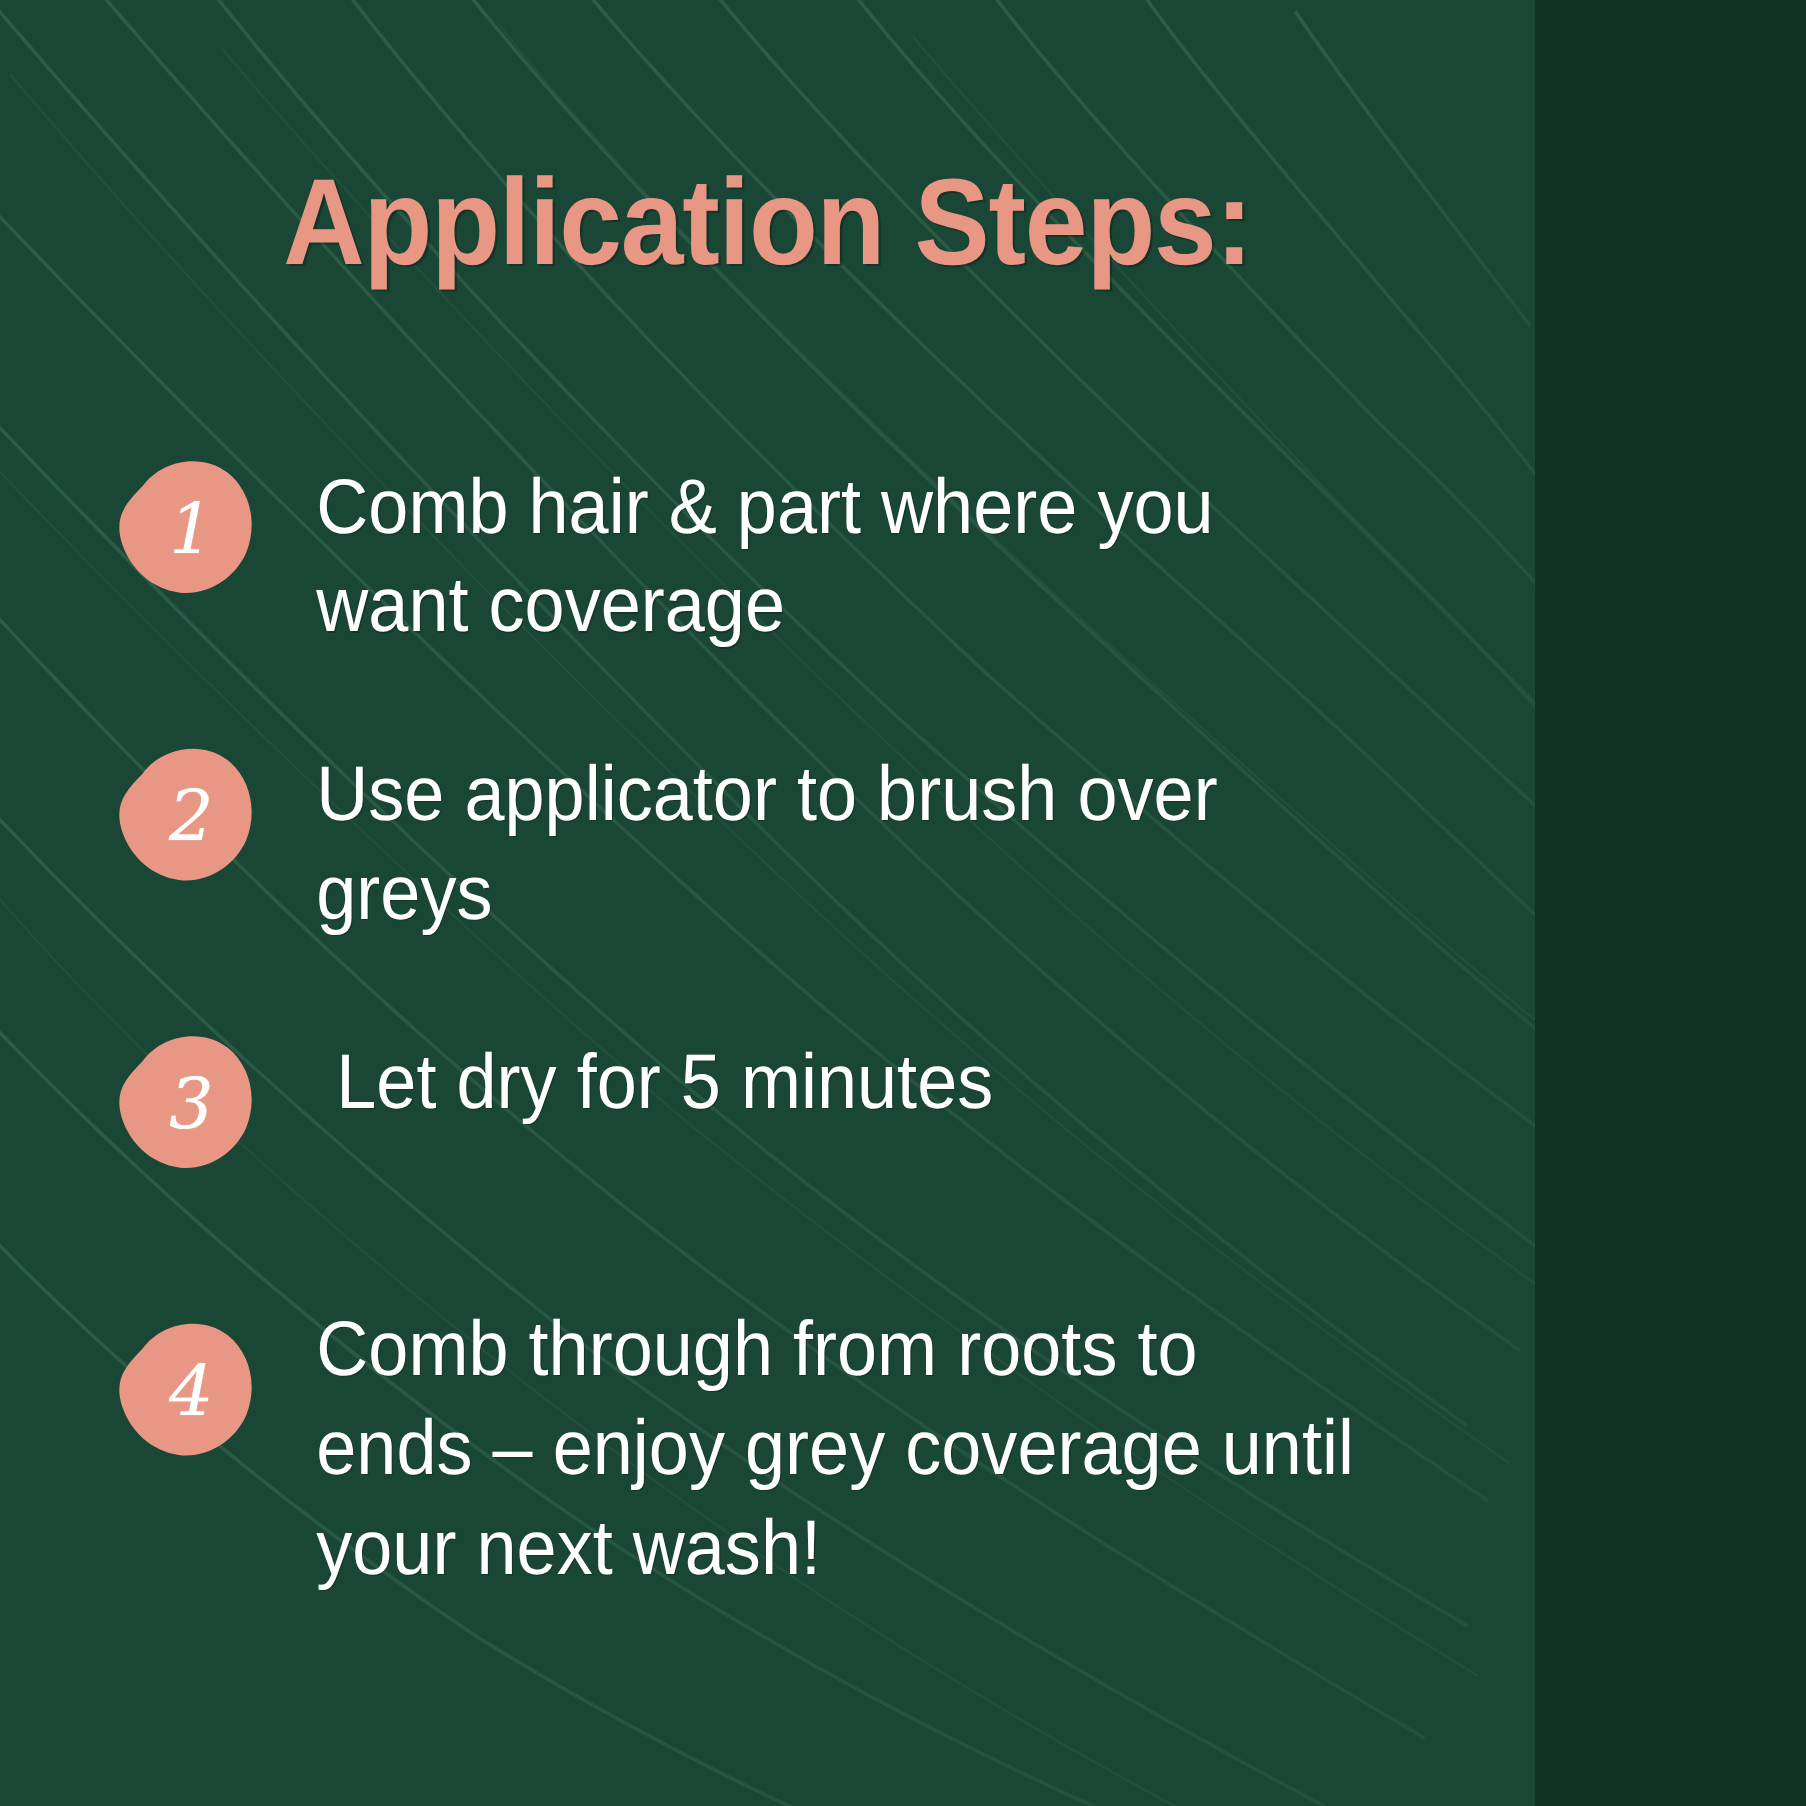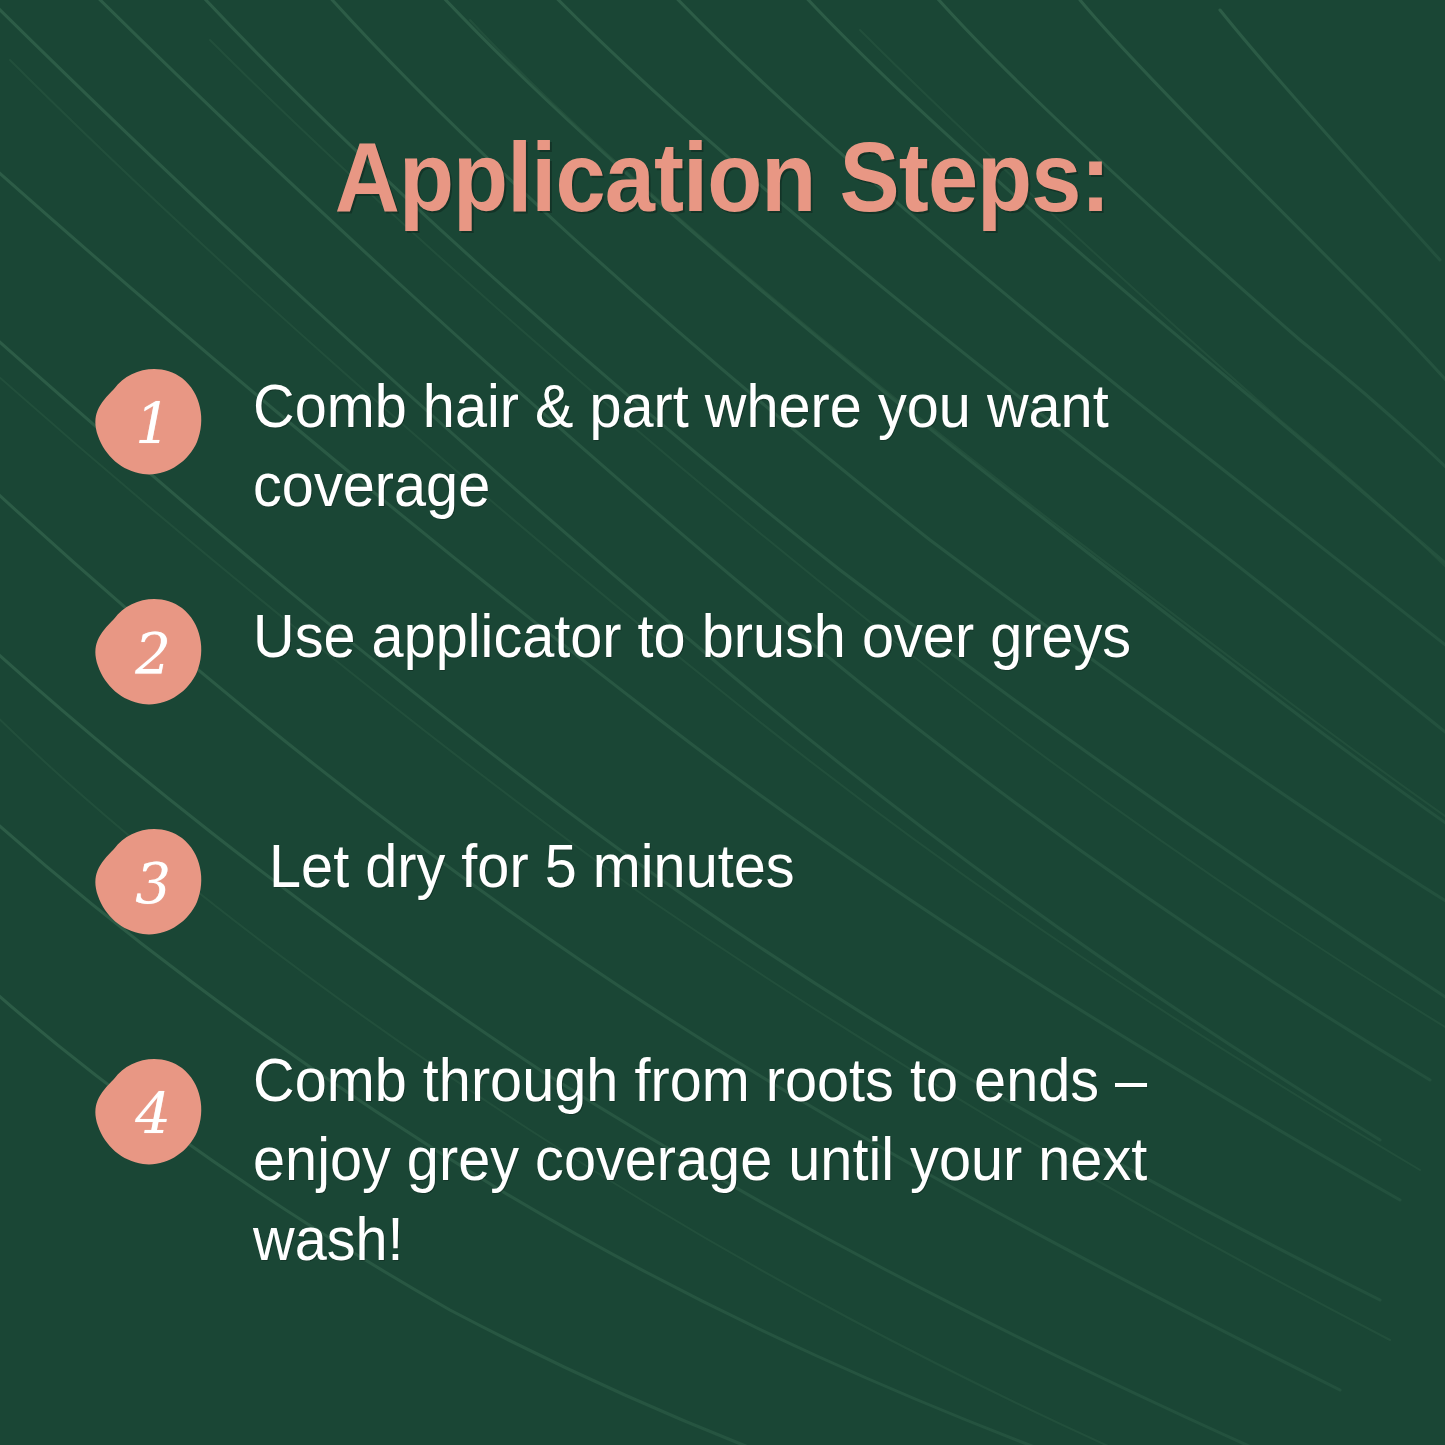--- a/index.html
+++ b/index.html
@@ -6,21 +6,21 @@
     margin: 0;
     padding: 0;
     background: #123226;
   }
   body {
     font-family: "Liberation Sans", sans-serif;
   }
 
   .canvas {
     position: relative;
-    width: 1445px;
+    width: 1228px;
     height: 1445px;
     overflow: hidden;
     background-color: #1a4635;
   }
 
   .bg-texture {
     position: absolute;
     inset: 0;
     width: 100%;
     height: 100%;

